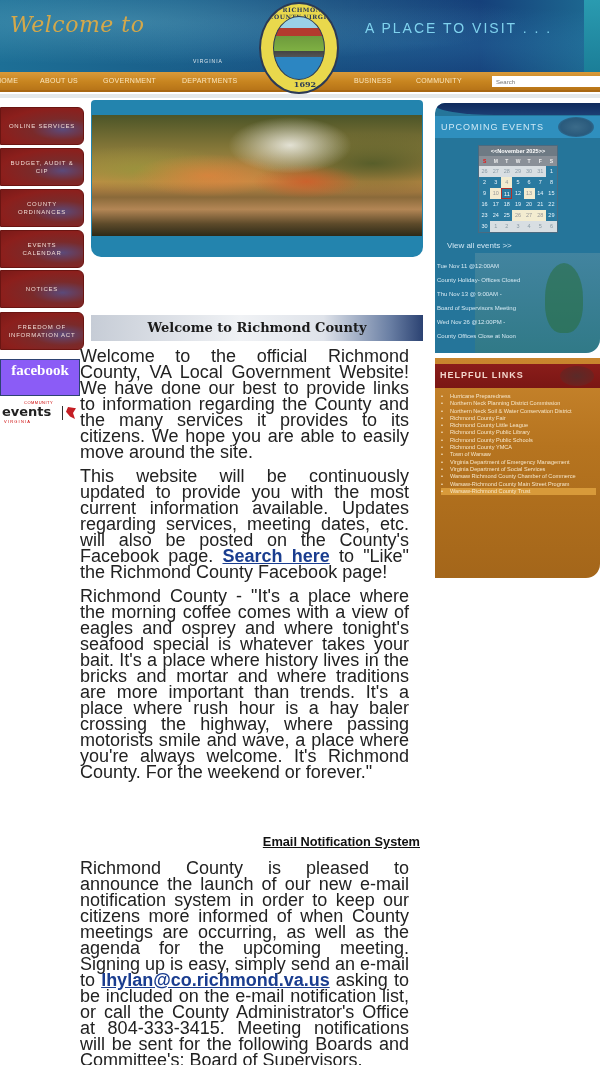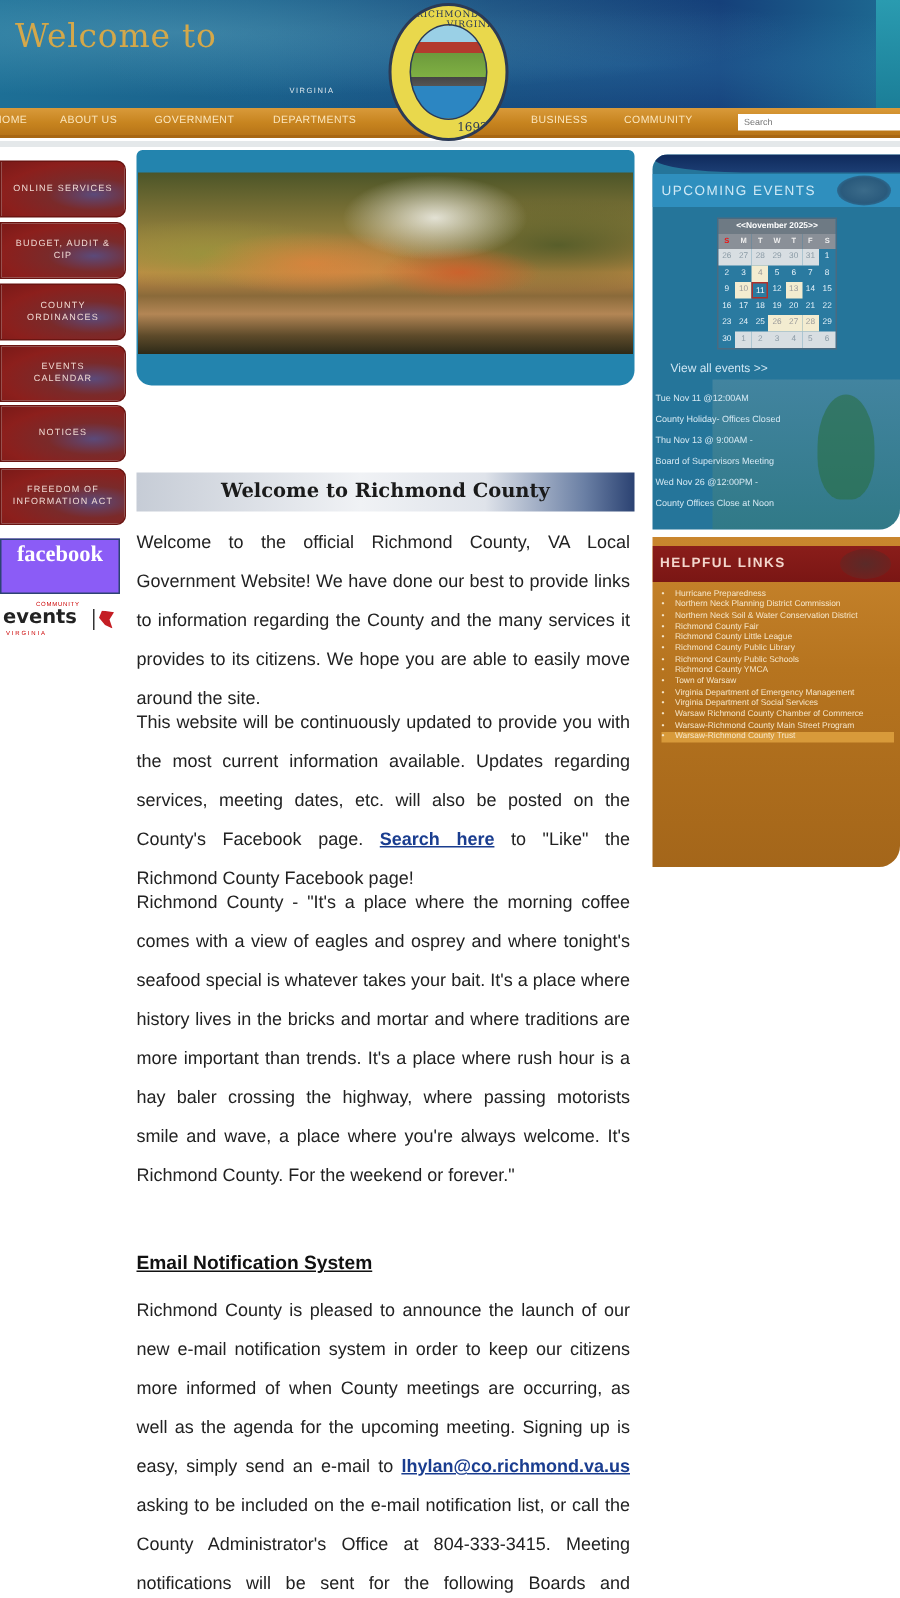--- a/index.html
+++ b/index.html
@@ -12,21 +12,21 @@
     background: linear-gradient(90deg, #1d6f96 0%, #1a5f8a 30%, #164a7c 55%, #15407a 80%, #1e6c93 100%);
     overflow: hidden;
   }
   .banner::before {
     content: ""; position: absolute; left: 0; top: 0; right: 0; bottom: 0;
     background: radial-gradient(ellipse at 20% 30%, rgba(120,190,210,0.35), transparent 60%),
                 radial-gradient(ellipse at 70% 60%, rgba(60,150,200,0.25), transparent 60%);
   }
   .banner .welcome-to {
     position: absolute; left: 10px; top: 12px; font-family: "DejaVu Serif", serif;
-    font-size: 22px; color: #d4a84a; letter-spacing: 0.5px;
+    font-style: italic; font-size: 22px; color: #d4a84a; letter-spacing: 0.5px;
   }
   .banner .county-name {
     position: absolute; left: 0; top: 36px; font-size: 19px; font-weight: bold;
     color: #f2f4f6; letter-spacing: 2px; font-family: "DejaVu Sans", sans-serif;
   }
   .banner .virginia {
     position: absolute; left: 193px; top: 58px; font-size: 5px; color: #dfe8ee; letter-spacing: 1px;
   }
   .banner .tag1 {
     position: absolute; left: 365px; top: 20px; font-size: 14px; color: #7fd2ee; letter-spacing: 2px;
@@ -62,21 +62,21 @@
   .seal {
     position: absolute; left: 259px; top: 2px; width: 80px; height: 92px;
     border-radius: 50%; background: #e9d84c; border: 2px solid #2b3a55;
     overflow: hidden;
   }
   .seal .inner {
     position: absolute; left: 12px; top: 12px; width: 52px; height: 64px; border-radius: 50%;
     background: linear-gradient(180deg, #9ad0e6 0%, #9ad0e6 18%, #b33a2e 18%, #b33a2e 30%, #6d9a3c 30%, #7fb043 55%, #444 55%, #555 65%, #2c86c2 65%, #2c86c2 100%);
     border: 1px solid #2b3a55;
   }
-  .seal .ring-text { position: absolute; left: 16px; width: 100%; text-align: center; font-family: "DejaVu Serif", serif; font-weight: normal; color: #2b3a55; }
+  .seal .ring-text { position: absolute; left: 6px; width: 100%; text-align: center; font-family: "DejaVu Serif", serif; font-weight: bold; color: #2b3a55; }
   .seal .top-text { top: 2px; font-size: 6px; letter-spacing: 0.5px; }
   .seal .year { bottom: 3px; font-size: 8px; }
 
   
   .side-btn {
     position: absolute; left: 0; width: 84px; height: 38px;
     background: radial-gradient(ellipse at 75% 60%, #5b4a7a 0%, #7a2a2a 35%, #8c1f1c 70%, #7a1a18 100%);
     border-radius: 0 6px 6px 0; border: 1px solid #6a1512;
     display: flex; align-items: center; justify-content: center; text-align: center;
     font-size: 6px; color: #f0d9d2; letter-spacing: 0.8px; text-transform: uppercase; line-height: 8px;
@@ -115,26 +115,26 @@
   
   .welcome-title {
     position: absolute; left: 91px; top: 315px; width: 332px; height: 26px;
     background: linear-gradient(90deg, #c6ccd6 0%, #f0f2f5 45%, #dfe3ea 70%, #6a7fa4 90%, #2b4272 100%);
     font-family: "DejaVu Serif", serif; font-weight: bold; font-size: 13px; color: #1a1a1a;
     text-align: center; line-height: 26px;
   }
 
   
   .para {
-    position: absolute; left: 91px; width: 329px; font-size: 12px; line-height: 26px;
+    position: absolute; left: 80px; width: 329px; font-size: 18px; line-height: 16px;
     color: #222; text-align: justify;
   }
   .para a { color: #1a3d8f; font-weight: bold; text-decoration: underline; cursor: pointer; }
   .email-heading {
-    position: absolute; left: 91px; top: 834px; width: 329px; text-align: left;
+    position: absolute; left: 91px; top: 834px; width: 329px; text-align: right;
     font-size: 12.8px; font-weight: bold; text-decoration: underline; color: #111;
   }
 
   
   .events-panel {
     position: absolute; left: 435px; top: 103px; width: 165px; height: 250px;
     background: #25759a; border-radius: 10px 0 14px 0; overflow: hidden;
   }
   .events-panel .cap {
     position: absolute; left: 0; top: 0; width: 165px; height: 12px;
@@ -206,20 +206,21 @@
   }
   .links-list li::before { content: "•"; position: absolute; left: 0; top: 0; color: #f6e6c8; }
   .links-list li.last { background: #d89a3a; }
 </style>
 </head>
 <body>
 
 <div class="banner">
   <div class="welcome-to">Welcome to</div>
   <div class="virginia">VIRGINIA</div>
+  <div class="tag1">A PLACE TO VISIT . . .</div>
   <div class="right-edge"></div>
 </div>
 
 <div class="navbar" id="navbar">
     <div class="nav-item" style="left: -4px;">HOME</div>
     <div class="nav-item" style="left: 40px;">ABOUT US</div>
     <div class="nav-item" style="left: 103px;">GOVERNMENT</div>
     <div class="nav-item" style="left: 182px;">DEPARTMENTS</div>
     <div class="nav-item" style="left: 354px;">BUSINESS</div>
     <div class="nav-item" style="left: 416px;">COMMUNITY</div>

